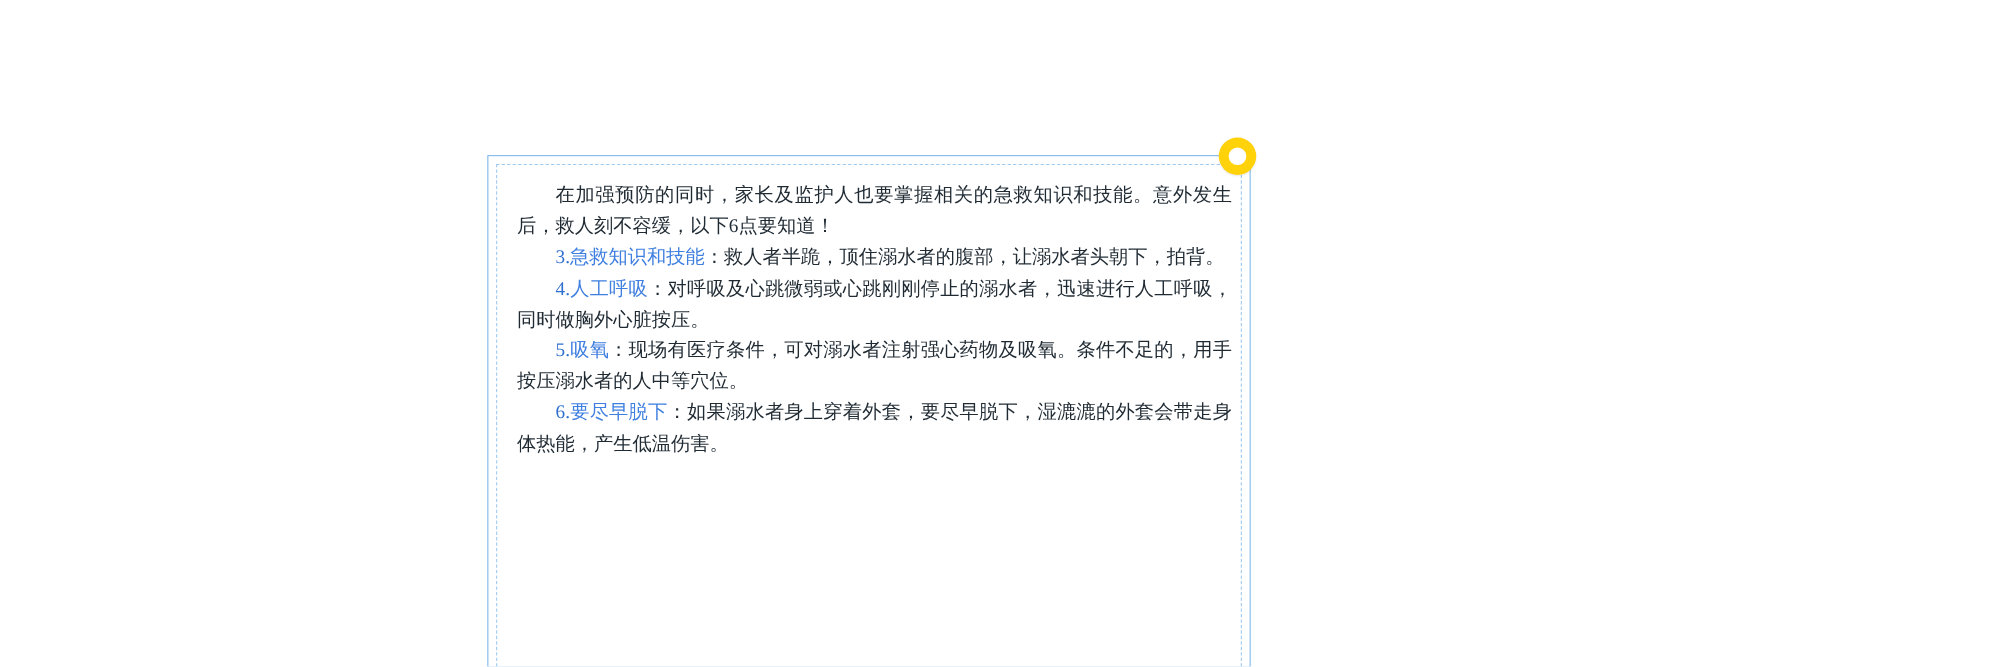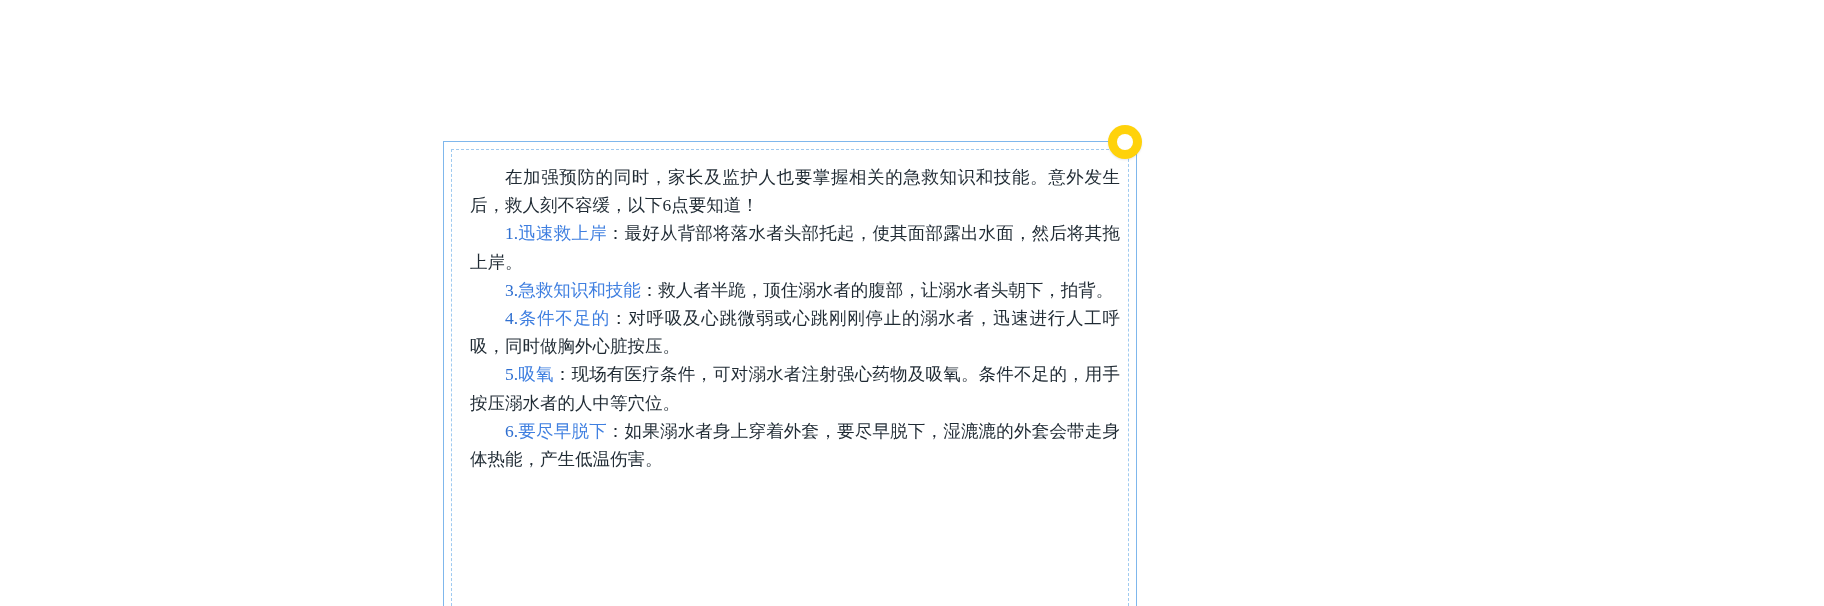--- a/index.html
+++ b/index.html
@@ -134,31 +134,28 @@
     <div class="card-inner"></div>
   </div>
 
   <div class="dot-badge"></div>
 
   <div class="body-text">
     <p>
       <span>在加强预防的同时，家长及监护人也要掌握相关的急救知识和技能。意外发生后，救人刻不容缓，以下6点要知道！</span>
     </p>
 
-    <p>
-      <span class="num">1.</span><span class="kw">迅速救上岸</span><span>：</span><span>最好从背部将落水者头部托起，使其面部露出水面，然后将其拖上岸。</span>
-    </p>
 
 
     <p>
       <span class="num">3.</span><span class="kw">急救知识和技能</span><span>：</span><span>救人者半跪，顶住溺水者的腹部，让溺水者头朝下，拍背。</span>
     </p>
 
     <p>
-      <span class="num">4.</span><span class="kw">条件不足的</span><span>：</span><span>对呼吸及心跳微弱或心跳刚刚停止的溺水者，迅速进行人工呼吸，同时做胸外心脏按压。</span>
+      <span class="num">4.</span><span class="kw">人工呼吸</span><span>：</span><span>对呼吸及心跳微弱或心跳刚刚停止的溺水者，迅速进行人工呼吸，同时做胸外心脏按压。</span>
     </p>
 
     <p>
       <span class="num">5.</span><span class="kw">吸氧</span><span>：</span><span>现场有医疗条件，可对溺水者注射强心药物及吸氧。条件不足的，用手按压溺水者的人中等穴位。</span>
     </p>
 
     <p>
       <span class="num">6.</span><span class="kw">要尽早脱下</span><span>：</span><span>如果溺水者身上穿着外套，要尽早脱下，湿漉漉的外套会带走身体热能，产生低温伤害。</span>
     </p>
   </div>

